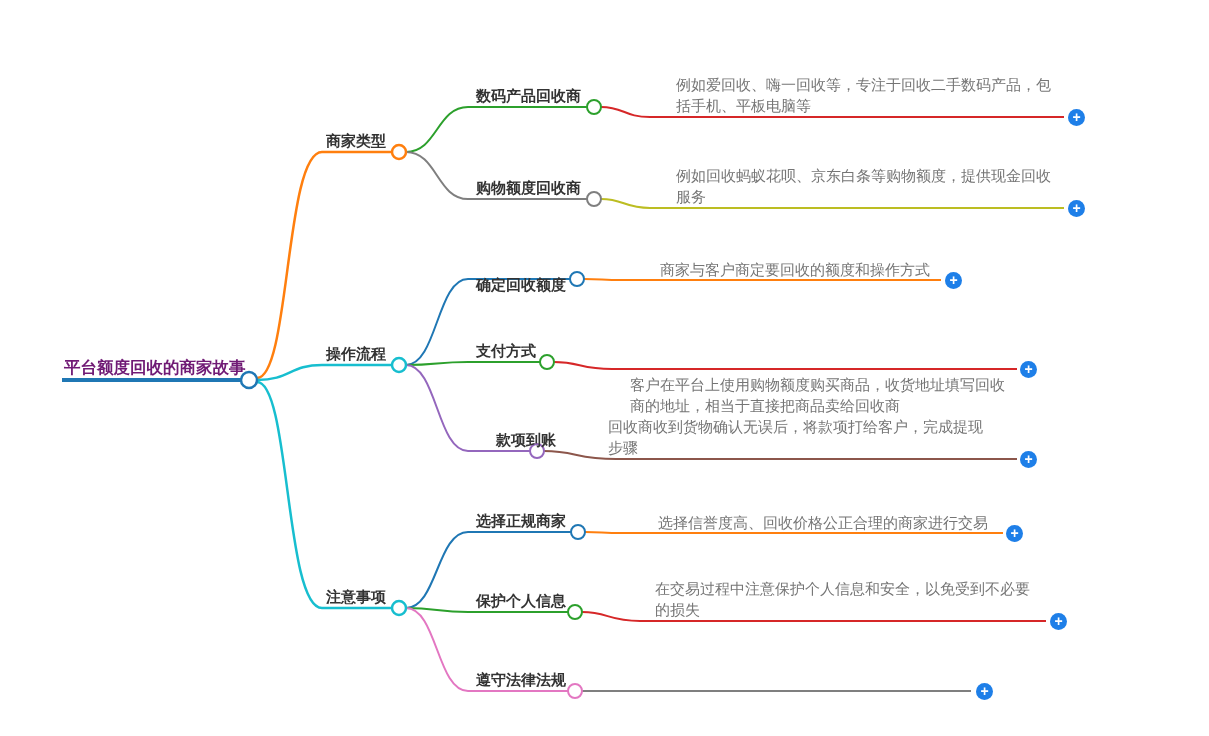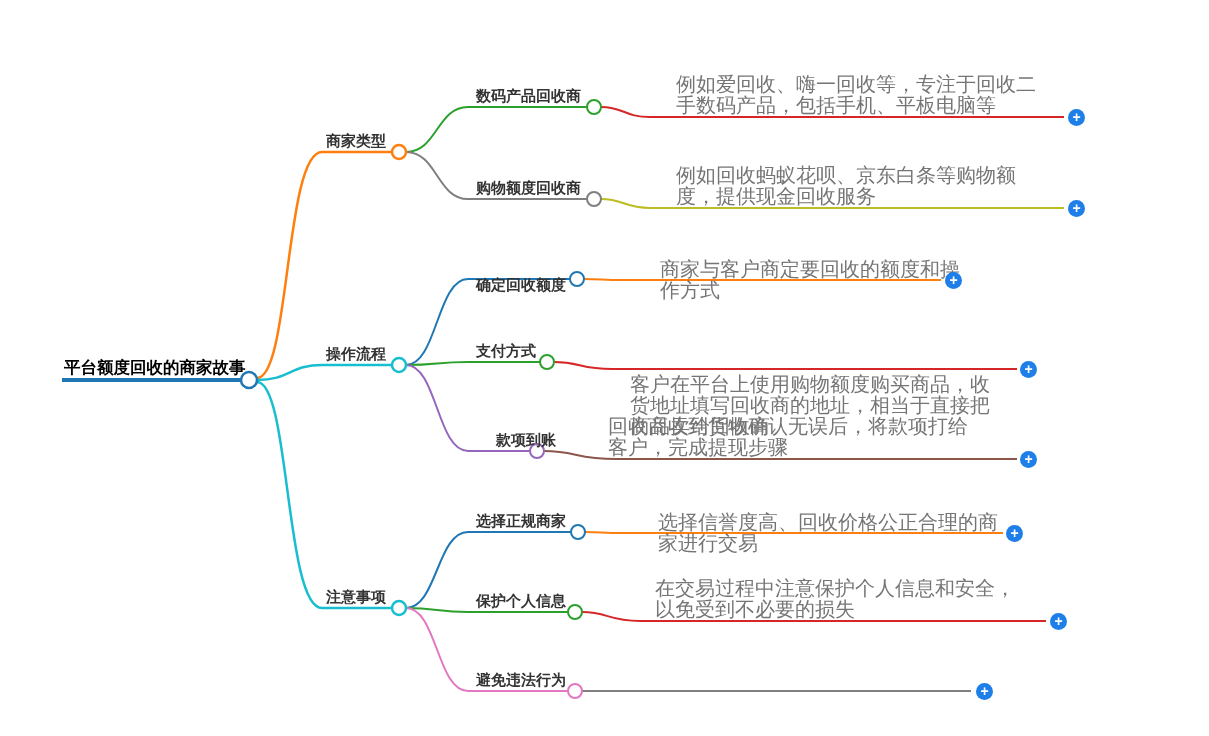--- a/index.html
+++ b/index.html
@@ -1,21 +1,21 @@
 <!DOCTYPE html>
 <html><head>
 <meta charset="utf-8">
 <style>
   html,body{margin:0;padding:0;background:#fff;}
   #stage{position:relative;width:1209px;height:736px;background:#ffffff;overflow:hidden;
          font-family:"Liberation Sans","DejaVu Sans",sans-serif;}
   #edges{position:absolute;left:0;top:0;width:1209px;height:736px;}
   .label{position:absolute;font-size:15px;font-weight:600;color:#333333;line-height:20px;white-space:nowrap;cursor:default;text-align:right;}
-  .root-label{position:absolute;font-size:16.5px;font-weight:700;color:#000000;line-height:22px;white-space:nowrap;cursor:default;}
-  .desc{position:absolute;font-size:20px;font-weight:400;color:#757575;line-height:21px;cursor:default;}
+  .root-label{position:absolute;font-size:16.5px;font-weight:700;color:#701a75;line-height:22px;white-space:nowrap;cursor:default;}
+  .desc{position:absolute;font-size:15px;font-weight:400;color:#757575;line-height:21px;cursor:default;}
   .plus{position:absolute;width:17px;height:17px;border-radius:50%;background:#1e7fe8;color:#ffffff;
         text-align:center;line-height:16px;font-size:14px;font-weight:700;cursor:pointer;user-select:none;}
   circle.toggle{cursor:pointer;}
 </style>
 </head>
 <body>
 
 <div id="stage">
 
   <svg id="edges" width="1209" height="736" viewBox="0 0 1209 736" fill="none">
@@ -77,21 +77,21 @@
   <div class="label" style="left:326px;top:344px;">操作流程</div>
   <div class="label" style="left:326px;top:587px;">注意事项</div>
 
   <div class="label" style="left:476px;top:86px;">数码产品回收商</div>
   <div class="label" style="left:476px;top:178px;">购物额度回收商</div>
   <div class="label" style="left:476px;top:258px;margin-top:17px;">确定回收额度</div>
   <div class="label" style="left:476px;top:341px;">支付方式</div>
   <div class="label" style="left:476px;top:430px;padding-left:20px;">款项到账</div>
   <div class="label" style="left:476px;top:511px;">选择正规商家</div>
   <div class="label" style="left:476px;top:591px;">保护个人信息</div>
-  <div class="label" style="left:476px;top:670px;">避免违法行为</div>
+  <div class="label" style="left:476px;top:670px;">遵守法律法规</div>
 
   <div class="desc" style="left:676px;top:74px;width:378px;">例如爱回收、嗨一回收等，专注于回收二手数码产品，包括手机、平板电脑等</div>
   <div class="desc" style="left:660px;top:259px;width:300px;">商家与客户商定要回收的额度和操作方式</div>
   <div class="desc" style="left:676px;top:165px;width:378px;">例如回收蚂蚁花呗、京东白条等购物额度，提供现金回收服务</div>
   <div class="desc" style="left:630px;top:326px;width:378px;margin-top:48px;">客户在平台上使用购物额度购买商品，收货地址填写回收商的地址，相当于直接把商品卖给回收商</div>
   <div class="desc" style="left:608px;top:416px;width:378px;">回收商收到货物确认无误后，将款项打给客户，完成提现步骤</div>
   <div class="desc" style="left:658px;top:512px;width:345px;">选择信誉度高、回收价格公正合理的商家进行交易</div>
   <div class="desc" style="left:655px;top:578px;width:378px;">在交易过程中注意保护个人信息和安全，以免受到不必要的损失</div>
 
   <div class="plus" style="left:1068px;top:109px;"><span>+</span></div>

